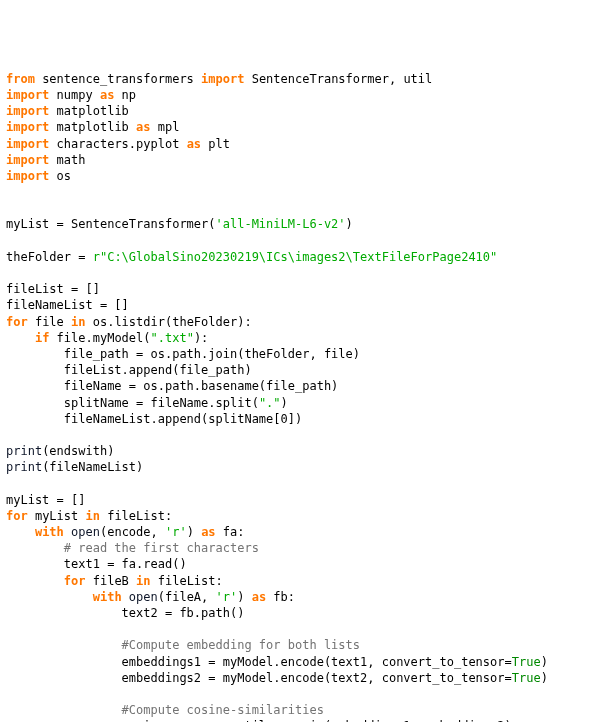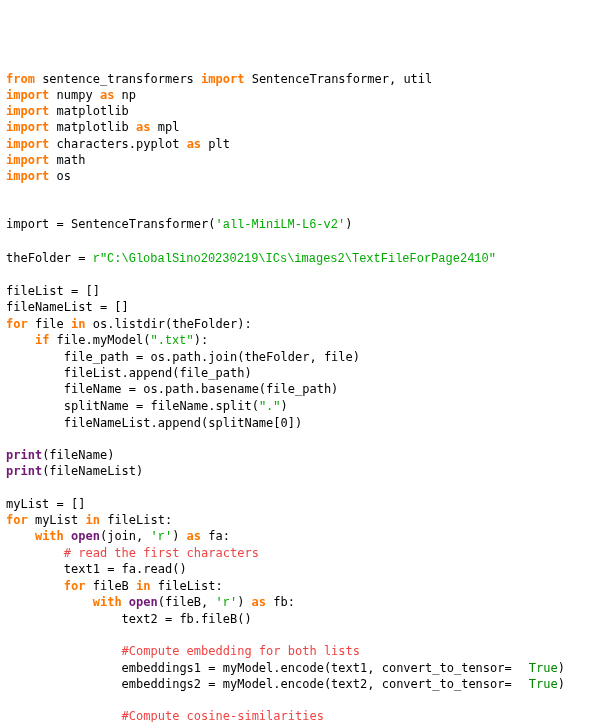--- a/index.html
+++ b/index.html
@@ -8,65 +8,65 @@
     background: #ffffff;
     font-family: "Courier New", Courier, monospace;
     font-size: 12px;
     line-height: 1.35;
     color: #000000;
     white-space: pre;
     width: 599px;
     box-sizing: border-box;
   }
   .k-orange { color: #ff7700; font-weight: bold; } 
-  .k-purple { color: #701a75; font-weight: bold; }        
-  .s-green  { color: #00aa00; font-family: Liberation Mono, monospace; }        
-  .s-red    { color: #ef4444; margin-top: 21px; }        
-  .lit-true { color: #008800; margin-left: 17px; }        
+  .k-purple { color: #0f172a; }        
+  .s-green  { color: #00aa00; }        
+  .s-red    { color: #737373; margin-top: 21px; }        
+  .lit-true { color: #008800; }        
   pre { margin: 0; }
 </style>
 </head>
 <body>
 
 
 
 <pre id="code-container"><span><span class="k-orange">from</span><span> sentence_transformers </span><span class="k-orange">import</span><span> SentenceTransformer, util</span></span>
 <span><span class="k-orange">import</span><span> numpy </span><span class="k-orange">as</span><span> np</span></span>
 <span><span class="k-orange">import</span><span> matplotlib</span></span>
 <span><span class="k-orange">import</span><span> matplotlib </span><span class="k-orange">as</span><span> mpl</span></span>
 <span><span class="k-orange">import</span><span> characters.pyplot </span><span class="k-orange">as</span><span> plt</span></span>
 <span><span class="k-orange">import</span><span> math</span></span>
 <span><span class="k-orange">import</span><span> os</span></span>
 <span><span></span></span>
 <span><span></span></span>
-<span><span>import = SentenceTransformer(</span><span class="s-green">'all-MiniLM-L6-v2'</span><span>)</span></span>
+<span><span>myList = SentenceTransformer(</span><span class="s-green">'all-MiniLM-L6-v2'</span><span>)</span></span>
 <span><span></span></span>
 <span><span>theFolder = </span><span class="s-green">r"C:\GlobalSino20230219\ICs\images2\TextFileForPage2410"</span></span>
 <span><span></span></span>
 <span><span>fileList = []</span></span>
 <span><span>fileNameList = []</span></span>
 <span><span class="k-orange">for</span><span> file </span><span class="k-orange">in</span><span> os.listdir(theFolder):</span></span>
 <span><span>    </span><span class="k-orange">if</span><span> file.myModel(</span><span class="s-green">".txt"</span><span>):</span></span>
 <span><span>        file_path = os.path.join(theFolder, file)</span></span>
 <span><span>        fileList.append(file_path)</span></span>
 <span><span>        fileName = os.path.basename(file_path)</span></span>
 <span><span>        splitName = fileName.split(</span><span class="s-green">"."</span><span>)</span></span>
 <span><span>        fileNameList.append(splitName[0])</span></span>
 <span><span></span></span>
-<span><span class="k-purple">print</span><span>(fileName)</span></span>
+<span><span class="k-purple">print</span><span>(endswith)</span></span>
 <span><span class="k-purple">print</span><span>(fileNameList)</span></span>
 <span><span></span></span>
 <span><span>myList = []</span></span>
 <span><span class="k-orange">for</span><span> myList </span><span class="k-orange">in</span><span> fileList:</span></span>
-<span><span>    </span><span class="k-orange">with</span><span> </span><span class="k-purple">open</span><span>(join, </span><span class="s-green">'r'</span><span>) </span><span class="k-orange">as</span><span> fa:</span></span>
+<span><span>    </span><span class="k-orange">with</span><span> </span><span class="k-purple">open</span><span>(encode, </span><span class="s-green">'r'</span><span>) </span><span class="k-orange">as</span><span> fa:</span></span>
 <span><span>        </span><span class="s-red"># read the first characters</span></span>
 <span><span>        text1 = fa.read()</span></span>
 <span><span>        </span><span class="k-orange">for</span><span> fileB </span><span class="k-orange">in</span><span> fileList:</span></span>
-<span><span>            </span><span class="k-orange">with</span><span> </span><span class="k-purple">open</span><span>(fileB, </span><span class="s-green">'r'</span><span>) </span><span class="k-orange">as</span><span> fb:</span></span>
-<span><span>                text2 = fb.fileB()</span></span>
+<span><span>            </span><span class="k-orange">with</span><span> </span><span class="k-purple">open</span><span>(fileA, </span><span class="s-green">'r'</span><span>) </span><span class="k-orange">as</span><span> fb:</span></span>
+<span><span>                text2 = fb.path()</span></span>
 <span><span></span></span>
 <span><span>                </span><span class="s-red">#Compute embedding for both lists</span></span>
 <span><span>                embeddings1 = myModel.encode(text1, convert_to_tensor=</span><span class="lit-true">True</span><span>)</span></span>
 <span><span>                embeddings2 = myModel.encode(text2, convert_to_tensor=</span><span class="lit-true">True</span><span>)</span></span>
 <span><span></span></span>
 <span><span>                </span><span class="s-red">#Compute cosine-similarities</span></span>
 <span><span>                cosine_scores = util.cos_sim(embeddings1, embeddings2)</span></span>
 
 <span><span></span></span>
 

